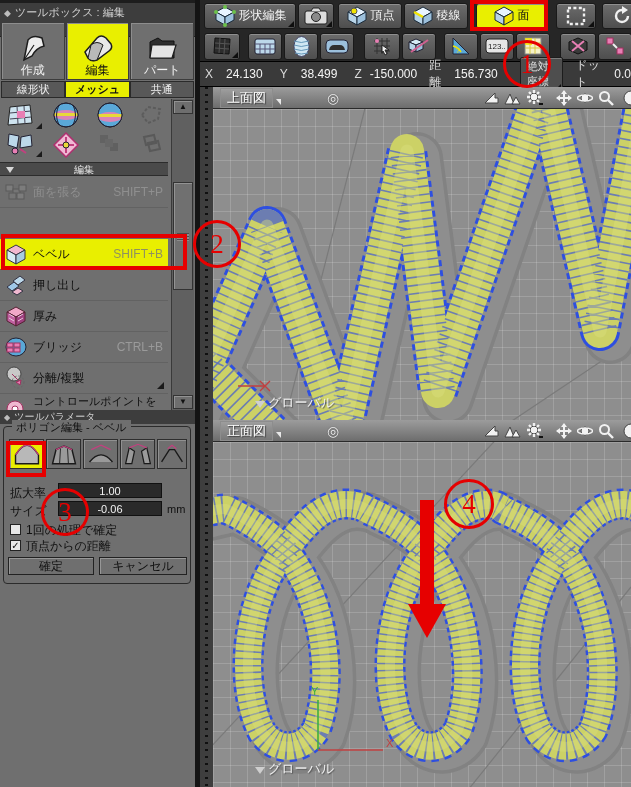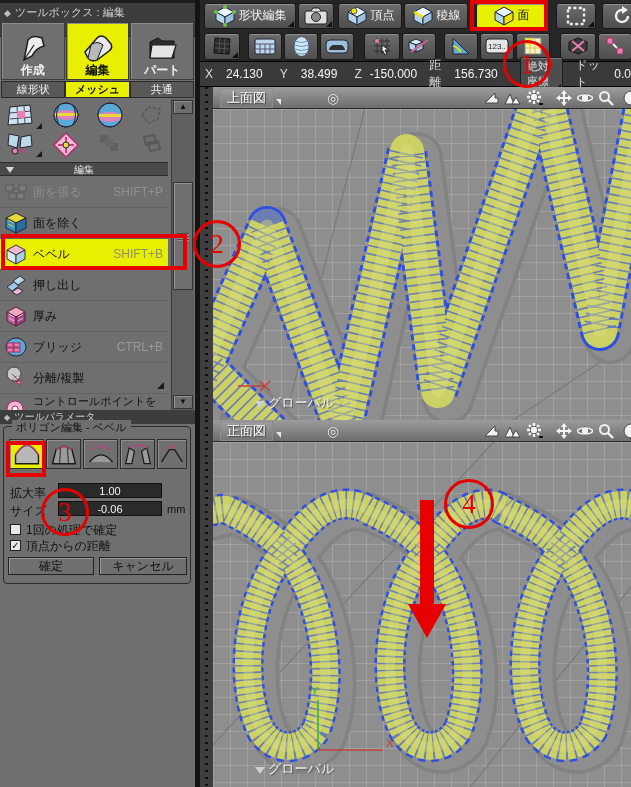--- a/index.html
+++ b/index.html
@@ -7,21 +7,21 @@
        font-family:"Liberation Sans",sans-serif;-webkit-font-smoothing:antialiased;}
   .abs{position:absolute;}
   
   #sidebar{left:0;top:0;width:195px;height:787px;background:#6f6f6f;}
   .topstrip{left:0;top:0;width:195px;height:3px;background:#1d1d1d;}
   .sb-header{left:0;top:3px;width:195px;height:34px;background:#3d3d3d;color:#cfcfcf;
              font-size:11px;line-height:18px;padding-left:4px;box-sizing:border-box;border-bottom:1px solid #222;}
   .sb-header .dia{color:#bdbdbd;margin-right:4px;font-size:9px;}
   .mode-row{left:1px;top:22px;width:193px;height:58px;display:flex;gap:1px;}
   .mode-btn{flex:1;background:#6f6f6f;border:1px solid #3c3c3c;box-shadow:inset 1px 1px 0 #8d8d8d;
-            display:flex;flex-direction:column;align-items:center;justify-content:flex-end;padding-bottom:2px;box-sizing:border-box;font-weight:bold;}
+            display:flex;flex-direction:column;align-items:center;justify-content:flex-end;padding-bottom:2px;box-sizing:border-box;}
   .mode-btn.active{background:#e9ef00;}
   .mode-btn .lbl{font-size:12px;color:#f2f2f2;line-height:13px;}
   .mode-btn.active .lbl{color:#111;}
   .tab-row{left:1px;top:81px;width:193px;height:17px;display:flex;}
   .tab{flex:1;background:#585858;border:1px solid #2a2a2a;color:#f0f0f0;font-size:11px;
        text-align:center;line-height:15px;box-sizing:border-box;}
   .tab.active{background:#e9ef00;color:#111;font-weight:bold;}
   .icon-grid{left:0;top:99px;width:168px;height:62px;}
   .ig-cell{position:absolute;width:30px;height:28px;}
   .ig-tri{position:absolute;width:0;height:0;border-left:6px solid transparent;border-bottom:6px solid #1a1a1a;}
@@ -219,32 +219,20 @@
               <rect x="2" y="4" width="7" height="6" fill="#7c7c7c" stroke="#5a5a5a"></rect>
               <rect x="9" y="8" width="7" height="6" fill="#757575" stroke="#5a5a5a"></rect>
               <rect x="15" y="4" width="7" height="6" fill="#7c7c7c" stroke="#5a5a5a"></rect>
               <rect x="5" y="12" width="7" height="6" fill="#757575" stroke="#5a5a5a"></rect>
               <rect x="13" y="12" width="7" height="6" fill="#7c7c7c" stroke="#5a5a5a"></rect>
             </svg>
           </span>
         <span class="mi-label">面を張る</span>
         <span class="mi-sc">SHIFT+P</span>
       </div>
-      <div class="menu-item" style="top:31px;">
-        <span class="mi-icon">
-            <svg width="24" height="24" viewBox="0 0 24 24">
-              <polygon points="12,2 22,7 12,12 2,7" fill="#e8d83a" stroke="#223"></polygon>
-              <polygon points="2,7 12,12 12,22 2,17" fill="#3a8fc0" stroke="#223"></polygon>
-              <polygon points="22,7 12,12 12,22 22,17" fill="#2a6f9f" stroke="#223"></polygon>
-              <path d="M4 9 L10 12 M4 13 L10 16" stroke="#e8d83a" stroke-width="1"></path>
-            </svg>
-          </span>
-        <span class="mi-label">面を除く</span>
-        <span class="mi-sc"></span>
-      </div>
       <div class="menu-item hl" style="top:62px;">
         <span class="mi-icon">
             <svg width="24" height="24" viewBox="0 0 24 24">
               <polygon points="12,3 21,8 12,13 3,8" fill="#f0b8d0" stroke="#334"></polygon>
               <polygon points="3,8 12,13 12,22 3,17" fill="#d6ebf5" stroke="#334"></polygon>
               <polygon points="21,8 12,13 12,22 21,17" fill="#a8cce0" stroke="#334"></polygon>
             </svg>
           </span>
         <span class="mi-label">ベベル</span>
         <span class="mi-sc">SHIFT+B</span>

